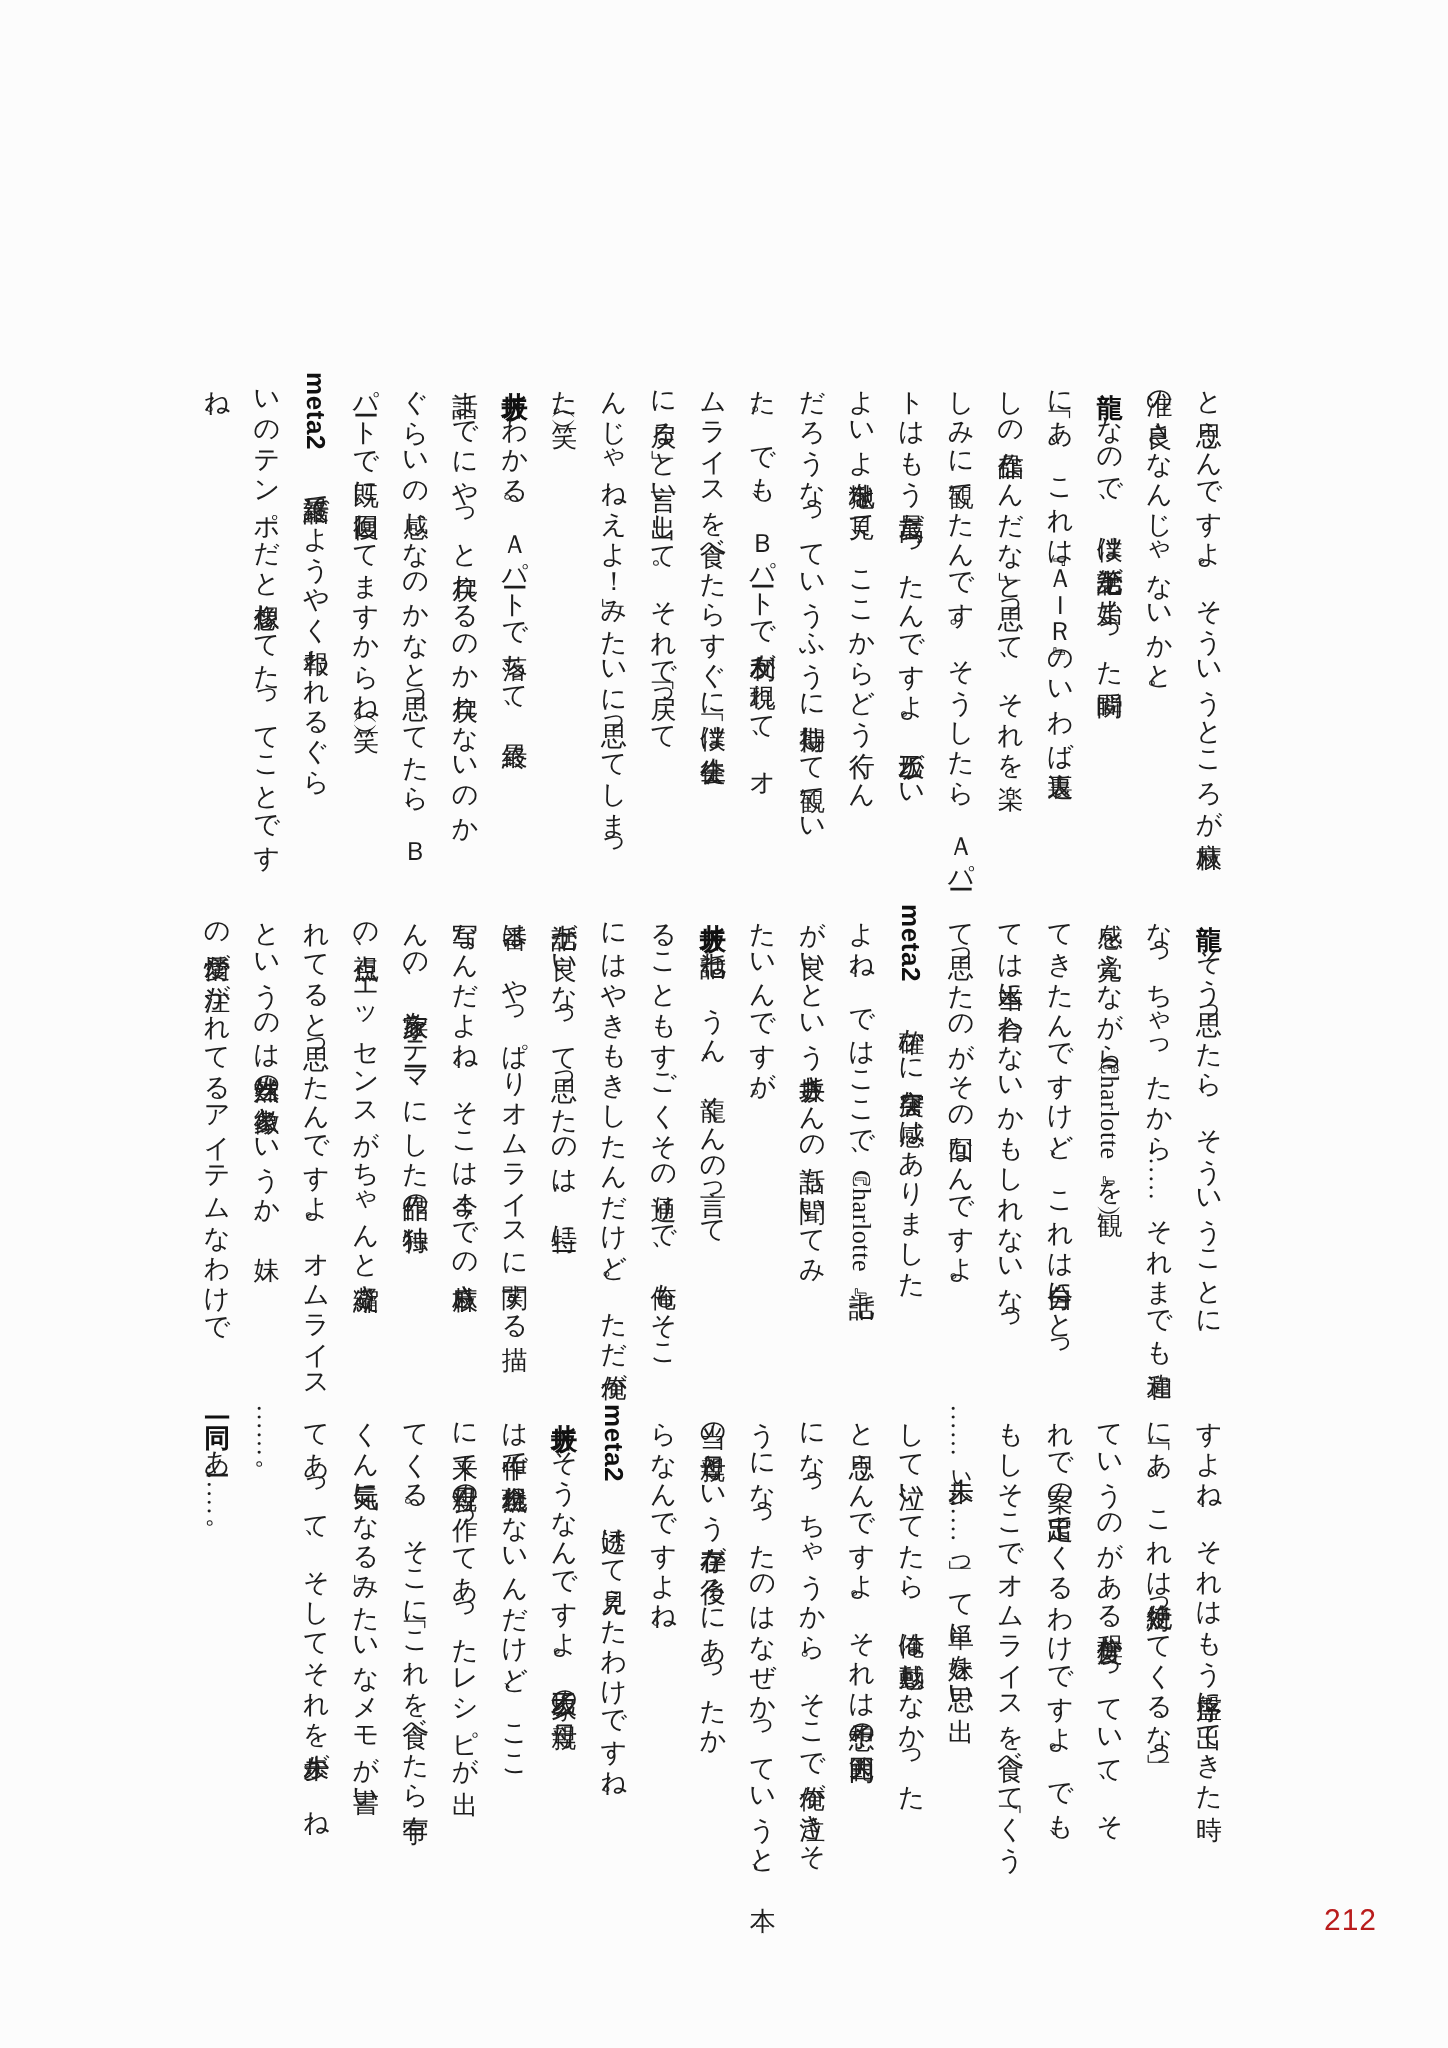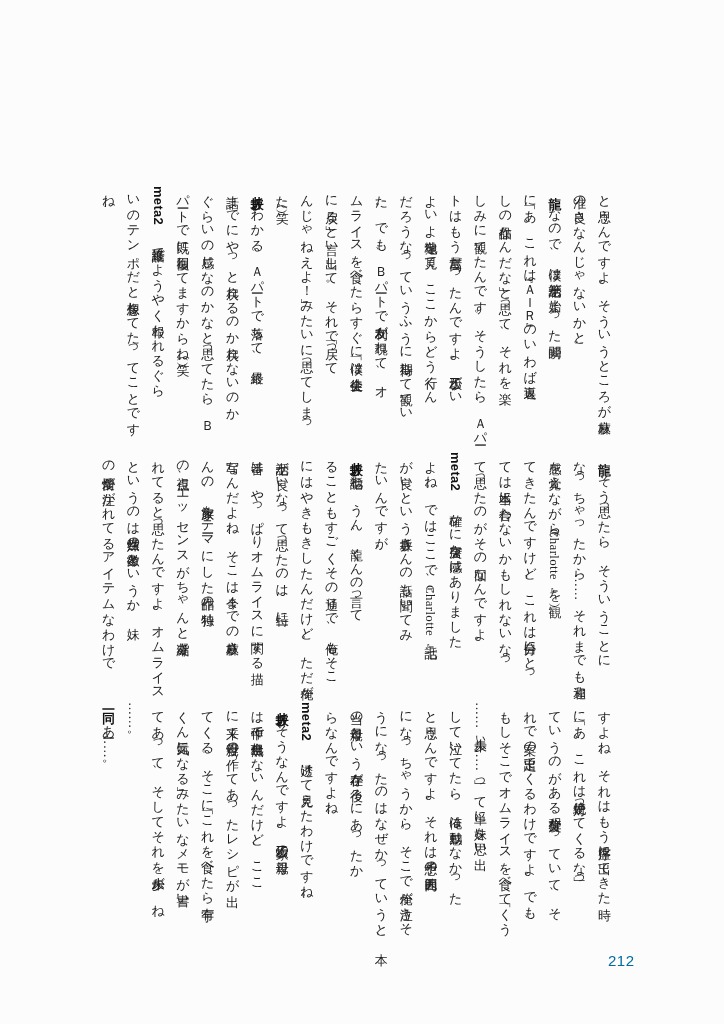--- a/index.html
+++ b/index.html
@@ -32,26 +32,26 @@
   .col {
     white-space: nowrap;
   }
   .spk {
     font-weight: bold;
     font-family: "Liberation Sans", "DejaVu Sans", sans-serif;
     color: #111;
   }
   .pageno {
     position: absolute;
-    left: 608px;
+    left: 662px;
     top: 952px;
     font-family: "Liberation Sans", "DejaVu Sans", sans-serif;
     font-size: 15px;
     letter-spacing: 0.5px;
-    color: #0369a1;
+    color: #b91c1c;
   }
 </style>
 </head>
 <body>
 
 <div class="page">
   <section class="band band1">
       <div class="col">と思うんですよ。そういうところが麻枝</div>
       <div class="col">准の良さなんじゃないかと。</div>
       <div class="col"><span class="spk">龍</span>　なので、僕は第七話が始まった瞬間</div>

